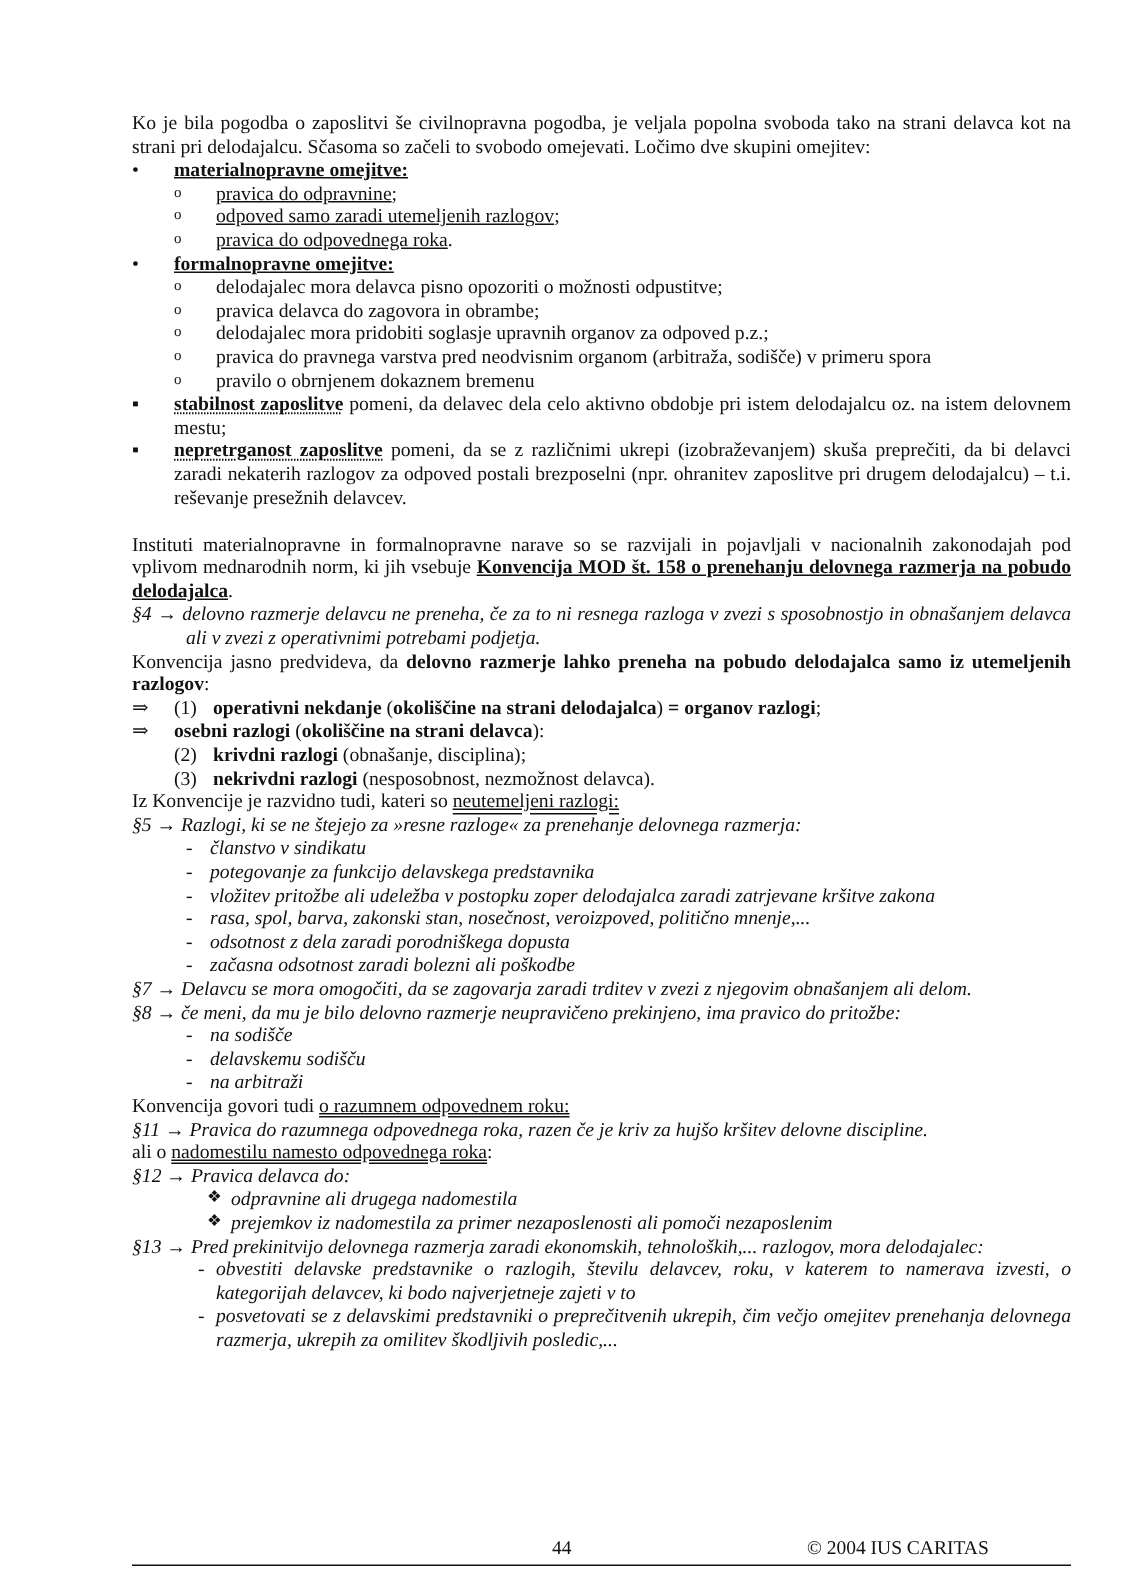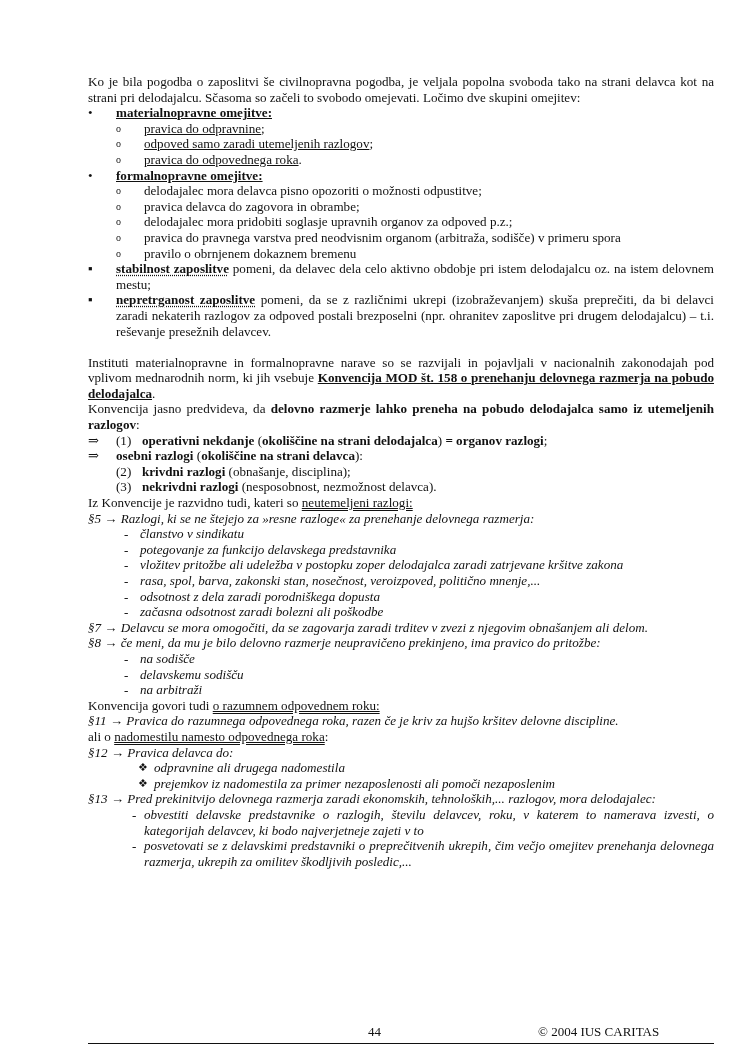--- a/index.html
+++ b/index.html
@@ -97,20 +97,23 @@
     <span class="bullet">▪</span>
     <span class="item-text just"><span class="b dotted">nepretrganost zaposlitve</span><span> pomeni, da se z različnimi ukrepi (izobraževanjem) skuša preprečiti, da bi delavci zaradi nekaterih razlogov za odpoved postali brezposelni (npr. ohranitev zaposlitve pri drugem delodajalcu) – t.i. reševanje presežnih delavcev.</span></span>
   </div>
 
   <div class="gap"></div>
 
   <p class="just">
     <span>Instituti materialnopravne in formalnopravne narave so se razvijali in pojavljali v nacionalnih zakonodajah pod vplivom mednarodnih norm, ki jih vsebuje </span><span class="bu">Konvencija MOD št. 158 o prenehanju delovnega razmerja na pobudo delodajalca</span><span>.</span>
   </p>
 
+  <p class="just i indent-hang">
+    <span>§4 →</span><span> delovno razmerje delavcu ne preneha, če za to ni resnega razloga v zvezi s sposobnostjo in obnašanjem delavca ali v zvezi z operativnimi potrebami podjetja.</span>
+  </p>
 
   <p class="just">
     <span>Konvencija jasno predvideva, da </span><span class="b">delovno razmerje lahko preneha na pobudo delodajalca samo iz utemeljenih razlogov</span><span>:</span>
   </p>
 
   <div class="row">
     <span class="bullet">⇒</span>
     <span class="item-text"><span class="num">(1)</span><span class="b">operativni nekdanje</span><span> (</span><span class="b">okoliščine na strani delodajalca</span><span>) </span><span class="b">= organov razlogi</span><span>;</span></span>
   </div>
   <div class="row">

